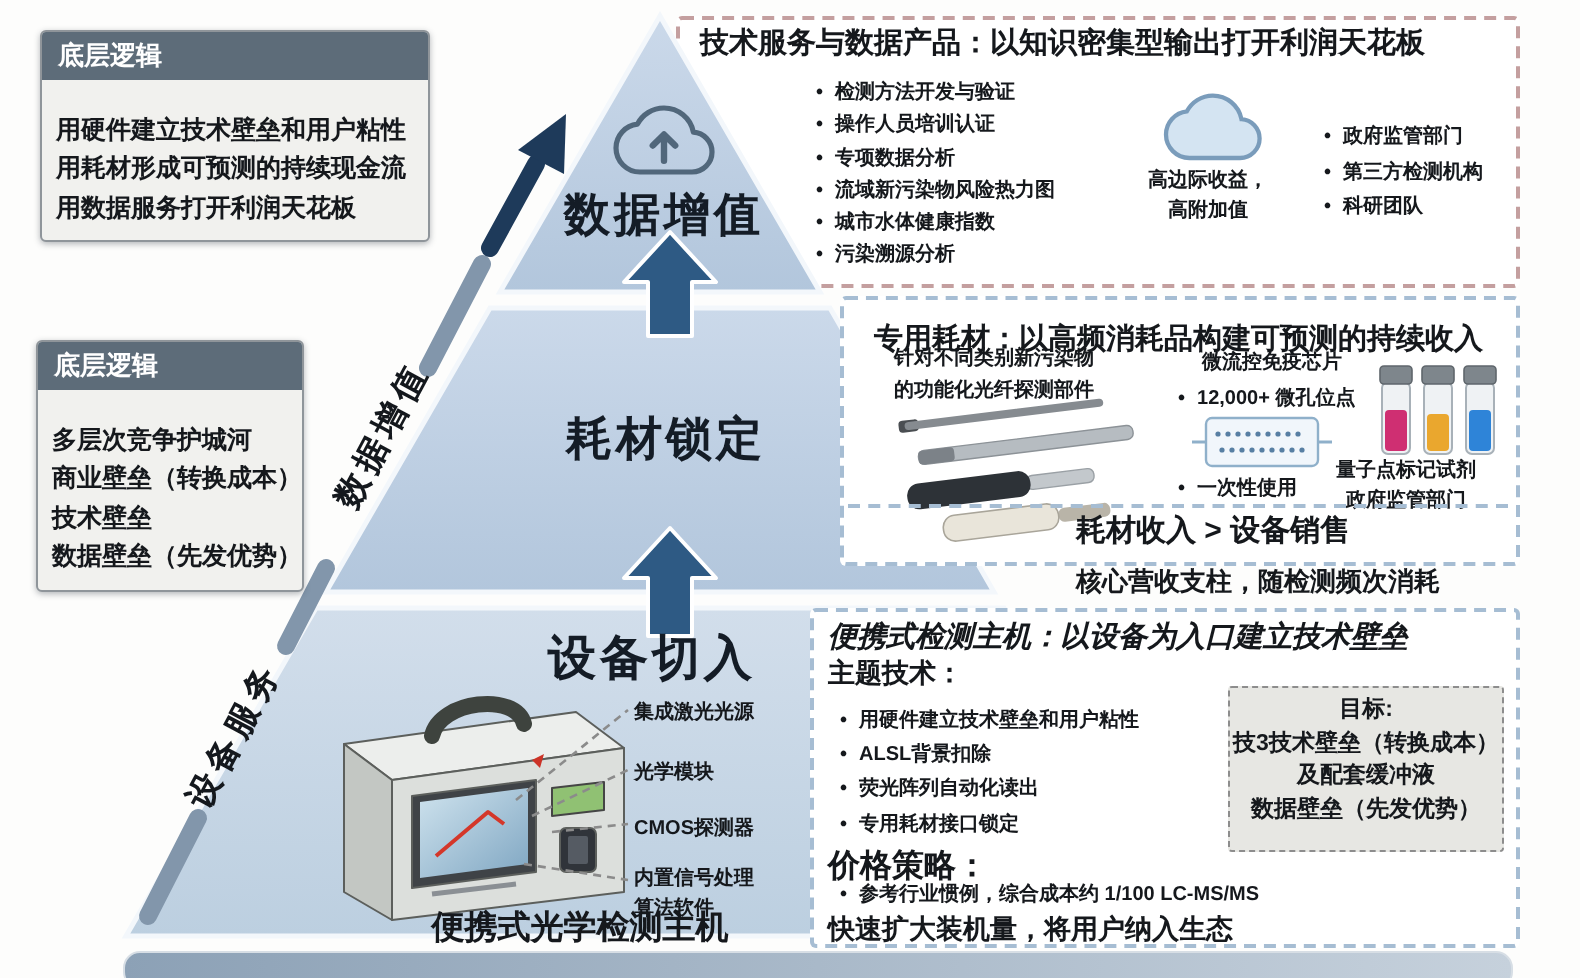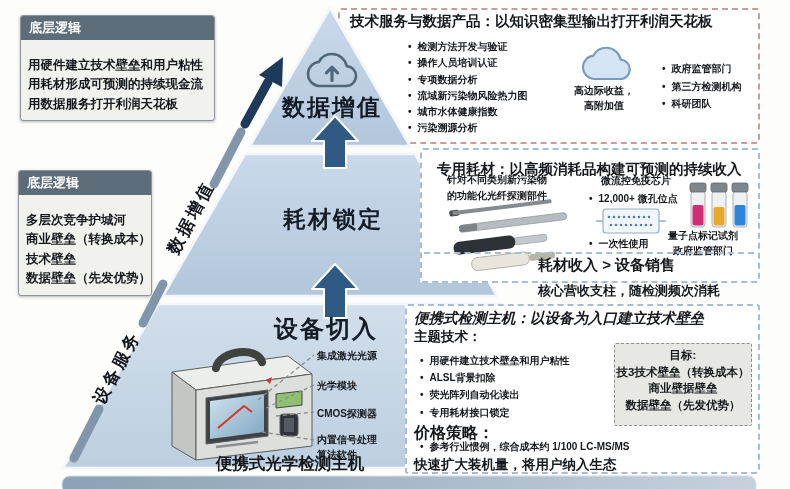--- a/index.html
+++ b/index.html
@@ -221,21 +221,21 @@
     <div class="bullet">ALSL背景扣除</div>
     <div class="bullet">荧光阵列自动化读出</div>
     <div class="bullet">专用耗材接口锁定</div>
   </div>
   <div class="abs z10" style="left:414px;top:423px;font-weight:bold;font-size:16px;">价格策略：</div>
   <div class="abs z10 b600 bullet" style="left:420px;top:440px;">参考行业惯例，综合成本约 1/100 LC-MS/MS</div>
   <div class="abs z10" style="left:414px;top:456px;font-weight:bold;font-size:13.5px;">快速扩大装机量，将用户纳入生态</div>
   <div class="goal-box z10" style="left:614px;top:343px;width:136px;height:78px;">
     <div>目标:</div>
     <div>技3技术壁垒（转换成本）</div>
-    <div>商业壁据壁垒</div>
+    <div>及配套缓冲液</div>
     <div>数据壁垒（先发优势）</div>
   </div>
 
   <div class="abs z10 b600" style="left:317px;top:349px;">集成激光光源</div>
   <div class="abs z10 b600" style="left:317px;top:379px;">光学模块</div>
   <div class="abs z10 b600" style="left:317px;top:407px;">CMOS探测器</div>
   <div class="abs z10 b600" style="left:317px;top:432px;line-height:15px;">
     <div>内置信号处理</div>
     <div>算法软件</div>
   </div>

